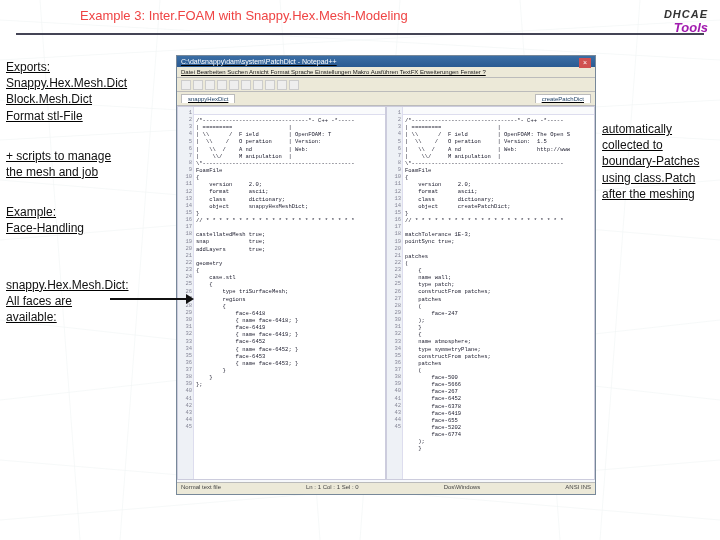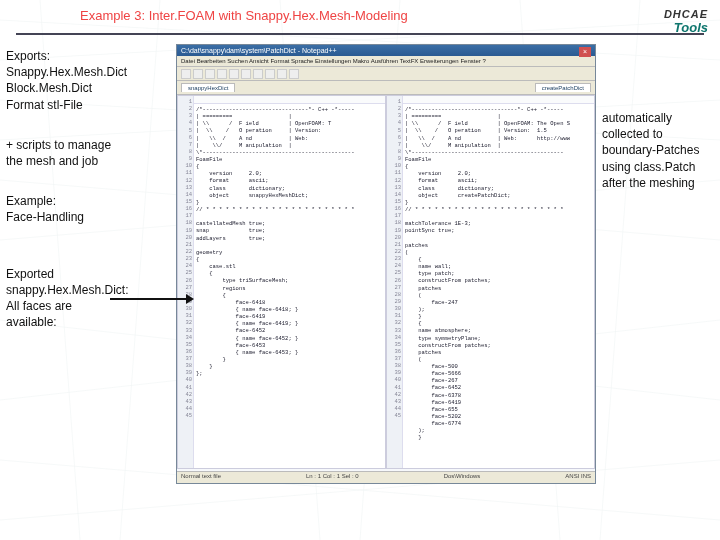--- a/index.html
+++ b/index.html
@@ -2,23 +2,23 @@
 <html><head>
 <meta charset="utf-8">
 <style>
   * { box-sizing: border-box; margin: 0; padding: 0; }
   body { width: 720px; height: 540px; font-family: Arial, sans-serif; background: #fff; position: relative; overflow: hidden; }
   .mesh-bg { position: absolute; inset: 0; opacity: 0.12; z-index: 0; }
   .header { position: relative; z-index: 2; padding: 8px 16px 4px 80px; }
   .title { font-size: 13px; font-weight: normal; color: #ef4444; }
   .logo { position: absolute; top: 8px; right: 12px; width: 85px; }
   .logo-top { font-size: 11px; font-style: italic; font-weight: bold; color: #333; letter-spacing: 1px; text-align: right; }
-  .logo-bot { font-size: 13px; font-style: italic; font-weight: bold; color: #0f766e; text-align: right; }
+  .logo-bot { font-size: 13px; font-style: italic; font-weight: bold; color: #a21caf; text-align: right; }
   .rule { border: none; border-top: 2px solid #445; margin: 6px 16px 0 16px; position: relative; z-index: 2;}
-  .main { position: relative; z-index: 2; display: flex; padding: 9px 6px 0 6px; height: 468px; }
+  .main { position: relative; z-index: 2; display: flex; padding: 20px 6px 0 6px; height: 468px; text-decoration: underline; }
   .left { width: 170px; font-size: 12px; line-height: 1.35; color: #111; padding-top: 4px; }
   .left-block { margin-bottom: 24px; }
   .center { width: 420px; position: relative; }
   .right { flex: 1; font-size: 12px; line-height: 1.35; color: #111; padding-top: 66px; padding-left: 6px; }
   .editor { border: 1px solid #789; background: #f6f8fb; width: 100%; height: 440px; position: relative; overflow: hidden; font-size: 6px; }
   .titlebar { background: linear-gradient(#3b6ea5,#2a5a92); color: #fff; font-size: 7px; padding: 2px 4px; }
   .menubar { background: #ece9d8; font-size: 6px; padding: 2px 4px; color: #222; border-bottom: 1px solid #bbb; }
   .toolbar { background: #ece9d8; height: 14px; border-bottom: 1px solid #bbb; display: flex; align-items: center; gap: 2px; padding: 0 4px; }
   .tb-btn { width: 10px; height: 10px; background: #eee; border: 1px solid #ccc; }
   .tabbar { background: #ece9d8; font-size: 6px; padding: 2px 4px; border-bottom: 1px solid #bbb; display: flex; gap: 6px; }
@@ -63,21 +63,20 @@
     </div>
     <div class="left-block">
       <div>+ scripts to manage</div>
       <div>the mesh and job</div>
     </div>
     <div class="left-block">
       <div>Example:</div>
       <div>Face-Handling</div>
     </div>
     <div class="left-block" style="margin-top:40px">
-      <div>Exported</div>
       <div>snappy.Hex.Mesh.Dict:</div>
       <div>All faces are</div>
       <div>available:</div>
     </div>
   </div>
 
   <div class="center">
     <div class="editor">
       <div class="titlebar">
         <span>C:\dat\snappy\dam\system\PatchDict - Notepad++</span>

